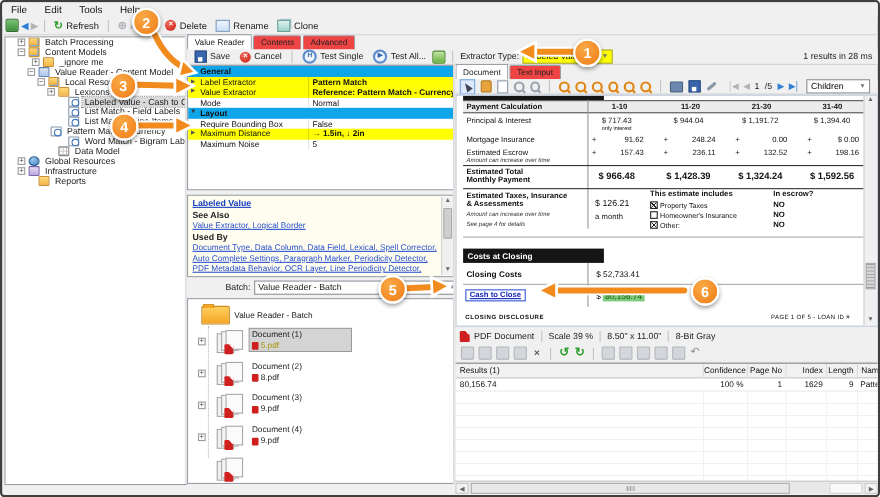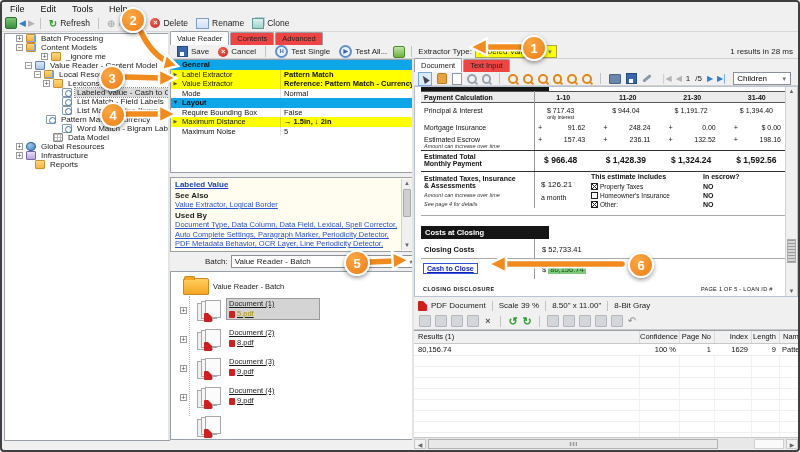--- a/index.html
+++ b/index.html
@@ -88,21 +88,21 @@
   .vline{position:absolute;left:18px;top:24px;width:0;border-left:1px dotted #b8b8b8;}
   .drow{position:absolute;left:0;height:28px;width:240px;}
   .drow .dexp{position:absolute;left:9px;top:9px;}
   .dstack{position:absolute;left:26px;top:2px;width:26px;height:20px;}
   .dstack .pg{position:absolute;width:14px;height:16px;background:#f1f1f1;border:1px solid #a8a8a8;}
   .dstack .pg.p1{left:0;top:3px;}
   .dstack .pg.p2{left:4px;top:1px;background:#f6f6f6;}
   .dstack .pg.p3{left:8px;top:0;background:#fbfbfb;}
   .pdfm{position:absolute;left:7px;bottom:-2px;width:8px;height:9px;background:#d01f1f;border-radius:1px;}
   .pdfm::after{content:"";position:absolute;right:0;top:0;border:2px solid #fff;border-left-color:transparent;border-bottom-color:transparent;}
-  .dtext{position:absolute;left:56px;top:1px;width:150px;text-decoration:underline;}
+  .dtext{position:absolute;left:56px;top:1px;width:150px;}
   .dtext .dt{height:10px;line-height:10px;padding:0 2px;}
   .dtext .df{height:10px;line-height:10px;display:flex;align-items:center;gap:2px;padding:0 2px;}
   .pdfmini{width:6px;height:7px;background:#d01f1f;border-radius:1px;flex:none;display:inline-block;}
   .drow.sel .dtext{background:#d4d4d4;outline:1px solid #9a9a9a;width:92px;}
   .drow.sel .df{color:#a89000;}
   
   .vtoolbar{left:412px;top:70px;width:384px;height:14px;display:flex;align-items:center;gap:5px;padding-left:4px;box-sizing:border-box;background:#f0f0f0;border-bottom:1px solid #d0d0d0;font-size:8px;}
   .selbox{border:1px solid #7aa7e0;background:#dceafc;width:12px;height:12px;display:flex;align-items:center;justify-content:center;}
   .i-cursor{width:0;height:0;border-left:3px solid transparent;border-right:3px solid transparent;border-bottom:8px solid #445;transform:rotate(-35deg);}
   .i-hand{width:9px;height:9px;background:#e8a33d;border:1px solid #b87d20;border-radius:2px 2px 1px 1px;}
@@ -219,21 +219,21 @@
     <div class="trow" style="padding-left:11px">
         <span class="exp plus"></span>
         <span class="ico foldg"></span>
         <span class="tlab">Batch Processing</span>
       </div>
     <div class="trow" style="padding-left:11px">
         <span class="exp minus"></span>
         <span class="ico foldg"></span>
         <span class="tlab">Content Models</span>
       </div>
-    <div class="trow" style="padding-left:36px">
+    <div class="trow" style="padding-left:24px">
         <span class="exp plus"></span>
         <span class="ico folder"></span>
         <span class="tlab">_ignore me</span>
       </div>
     <div class="trow" style="padding-left:20px">
         <span class="exp minus"></span>
         <span class="ico model"></span>
         <span class="tlab">Value Reader - Content Model</span>
       </div>
     <div class="trow" style="padding-left:29px">

